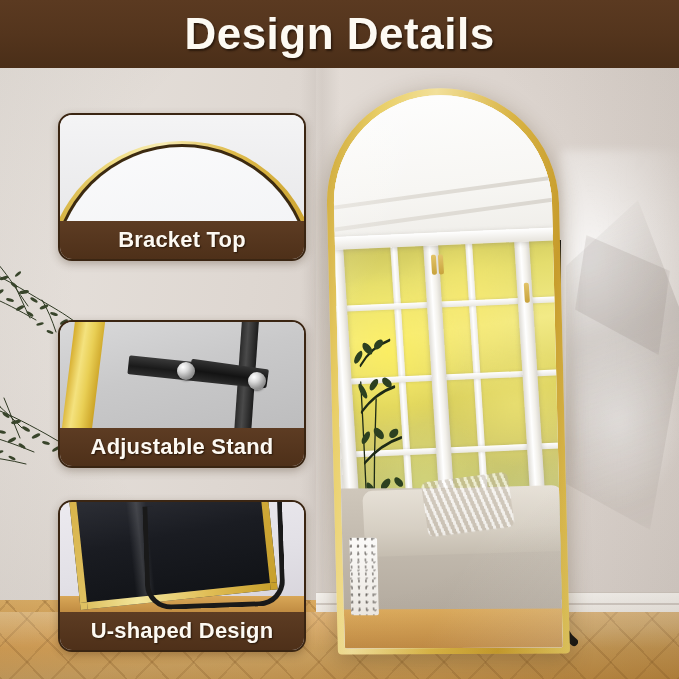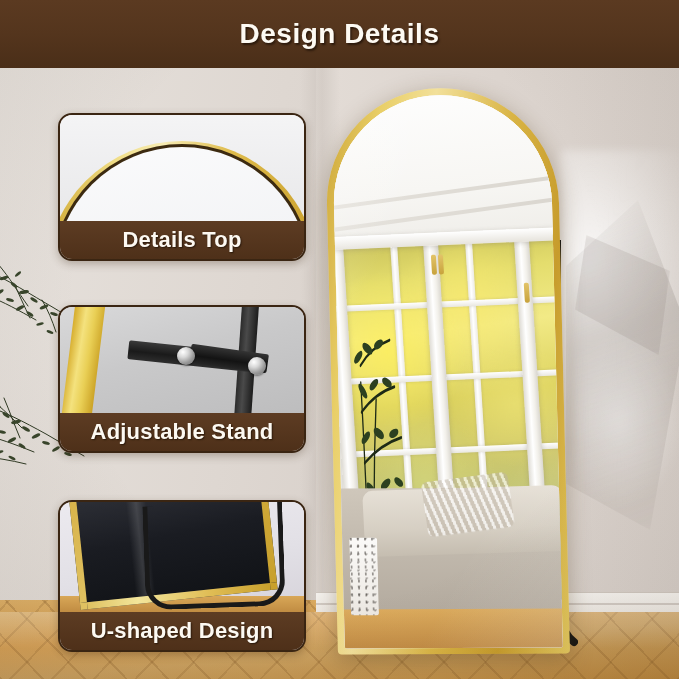--- a/index.html
+++ b/index.html
@@ -325,21 +325,21 @@
 
   
   #header {
     position:absolute; left:0; top:0; width:679px; height:68px;
     background:linear-gradient(180deg,#5b3a21 0%,#54351d 50%,#4a2e18 100%);
     display:flex; align-items:center; justify-content:center;
     z-index:20;
   }
   #header .title {
     color:#fdfaf3;
-    font-size:28px;
+    font-size:44px;
     font-weight:bold;
     letter-spacing:.5px;
     text-shadow:1.5px 1.5px 2px rgba(20,10,4,.6);
   }
 </style>
 </head>
 <body>
 
 <div id="scene">
 
@@ -494,24 +494,24 @@
 
   <div class="vignette"></div>
 </div>
 
 <div class="card" style="top:113px;">
   <div class="card-photo c1">
     <div class="c1-arch-outer"></div>
     <div class="c1-arch-dark"></div>
     <div class="c1-arch-inner"></div>
   </div>
-  <div class="card-caption">Details Top</div>
+  <div class="card-caption">Bracket Top</div>
 </div>
 
-<div class="card" style="top:305px;">
+<div class="card" style="top:320px;">
   <div class="card-photo c2">
     <div class="c2-gold"></div>
     <div class="c2-post"></div>
     <div class="c2-arm"></div>
     <div class="c2-arm2"></div>
     <div class="c2-screw" style="left:117px;top:40px;width:18px;height:18px;"></div>
     <div class="c2-screw" style="left:188px;top:50px;width:18px;height:18px;"></div>
   </div>
   <div class="card-caption">Adjustable Stand</div>
 </div>

